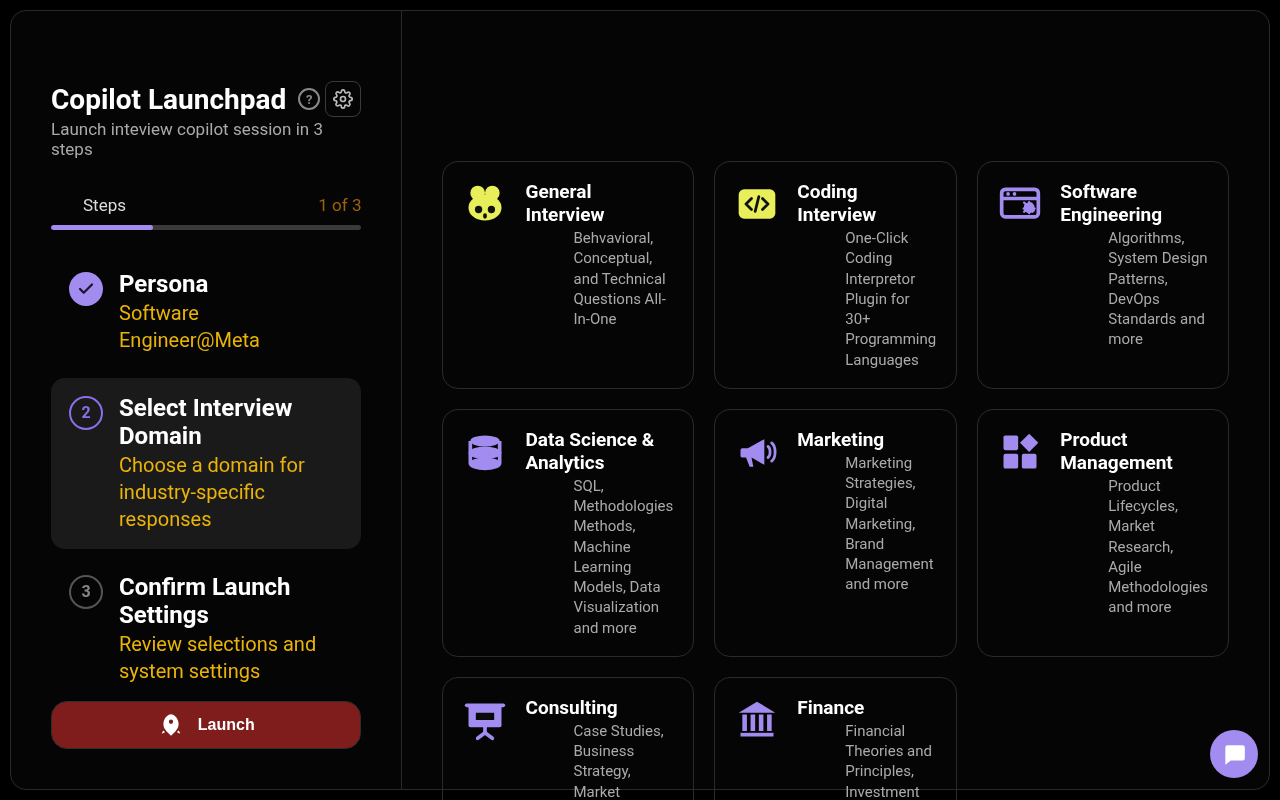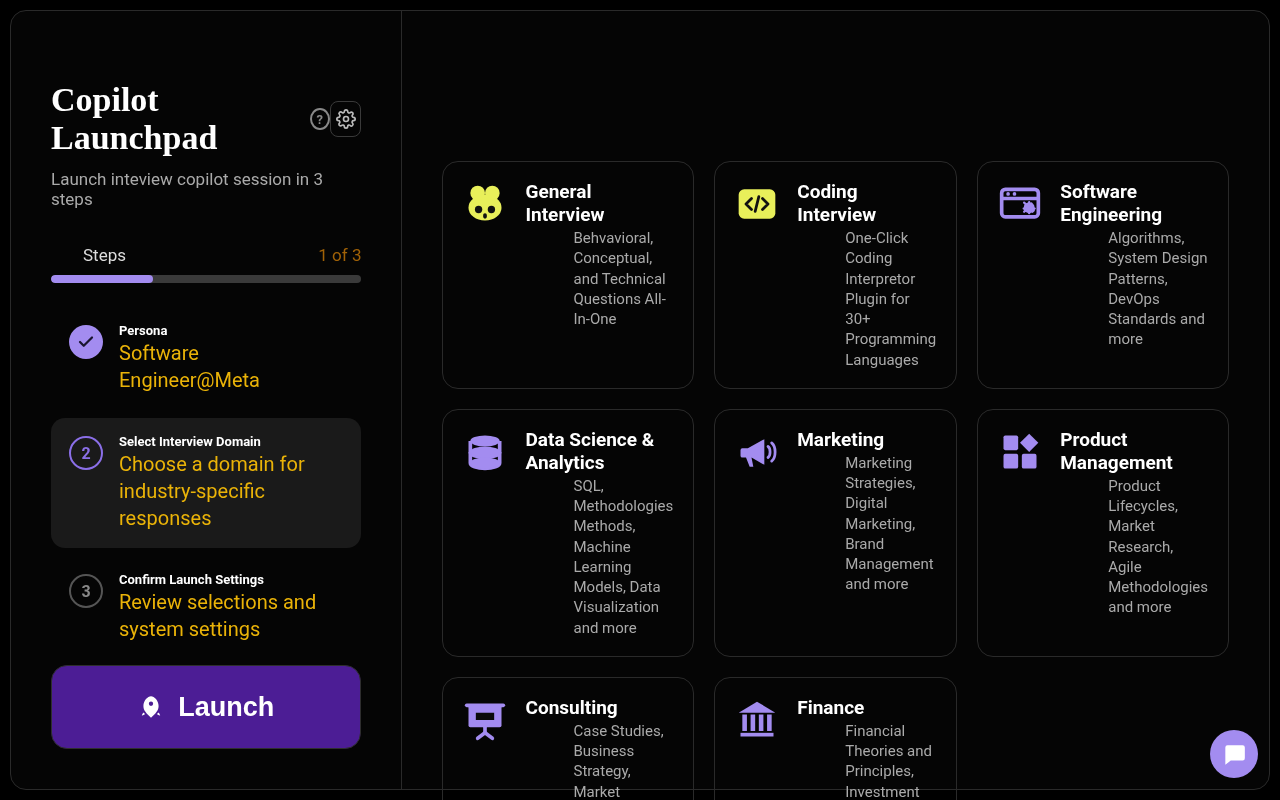--- a/index.html
+++ b/index.html
@@ -30,33 +30,33 @@
     display: flex;
     flex-direction: column;
     position: relative;
   }
   .title-row {
     display: flex;
     align-items: center;
     justify-content: space-between;
   }
   .title-left { display: flex; align-items: center; gap: 8px; }
-  .page-title { font-size: 34px; font-weight: 700; font-family: Liberation Serif, serif; }
+  .page-title { font-size: 28px; font-weight: 700; }
   .help-icon {
     width: 22px; height: 22px; border: 2px solid #888; border-radius: 50%;
     display: flex; align-items: center; justify-content: center;
     font-size: 13px; color: #888; font-weight: 700;
     margin-left: 4px;
   }
   .settings-btn {
     width: 36px; height: 36px; border: 1px solid #3a3a3a; border-radius: 8px;
     display: flex; align-items: center; justify-content: center;
     cursor: pointer;
   }
-  .subtitle { color: #aaa; font-size: 17px; margin-top: 12px; }
+  .subtitle { color: #aaa; font-size: 17px; margin-top: 2px; }
   .steps-row {
     display: flex; justify-content: space-between; margin-top: 36px;
     font-size: 17px; color: #ddd; margin-left: 32px;
   }
   .steps-count { color: #a16207; }
   .progress {
     height: 8px; background: #3a3a3a; border-radius: 4px; margin-top: 10px;
     overflow: hidden;
   }
   .progress-fill { height: 100%; background: #a38cf0; border-radius: 4px; }
@@ -71,31 +71,31 @@
   .step-badge {
     width: 34px; height: 34px; border-radius: 50%;
     display: flex; align-items: center; justify-content: center;
     flex-shrink: 0;
     font-weight: 700;
     margin-top: 2px;
   }
   .step-badge.done { background: #a38cf0; color: #1a1530; }
   .step-badge.current { border: 2px solid #8b6fe8; color: #8b6fe8; }
   .step-badge.pending { border: 2px solid #555; color: #888; }
-  .step-title { font-size: 13px; font-weight: 700; }
+  .step-title { font-size: 24px; font-weight: 700; }
   .step-desc { font-size: 20px; color: #eab308; margin-top: 2px; line-height: 1.35; }
   .launch-btn {
     margin-top: auto;
     height: 84px;
-    background: #4c1d95;
+    background: #7f1d1d;
     border: 1px solid #2e2e2e;
     border-radius: 16px;
     display: flex; align-items: center; justify-content: center;
     gap: 14px;
-    font-size: 27px; font-weight: 700; color: #fff;
+    font-size: 16px; font-weight: 700; color: #fff;
     cursor: pointer;
   }
   .main {
     flex: 1;
     padding: 150px 40px 40px 40px;
   }
   .grid {
     display: grid;
     grid-template-columns: 1fr 1fr 1fr;
     gap: 20px;

